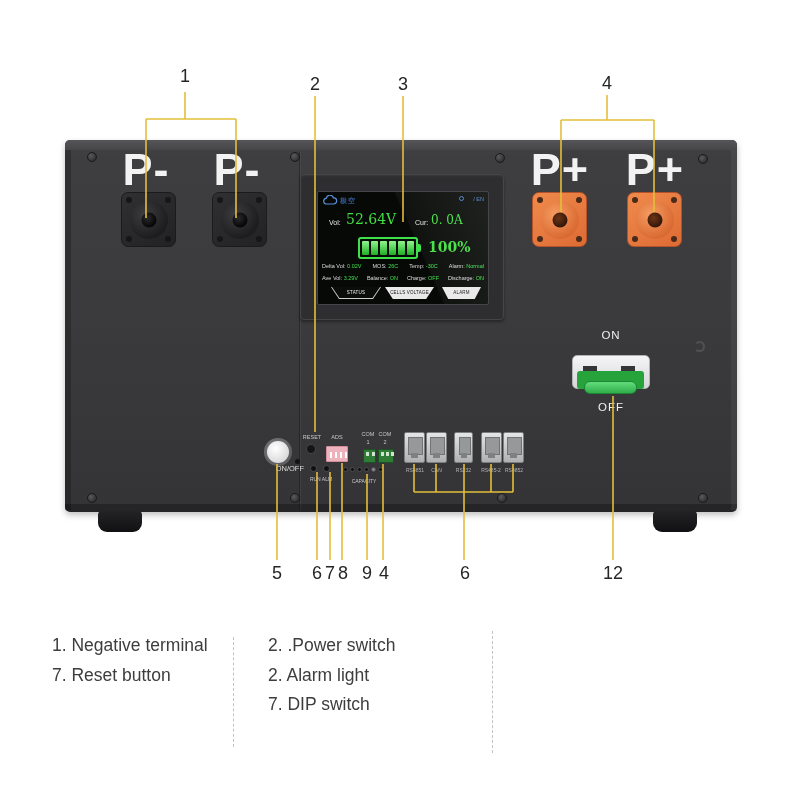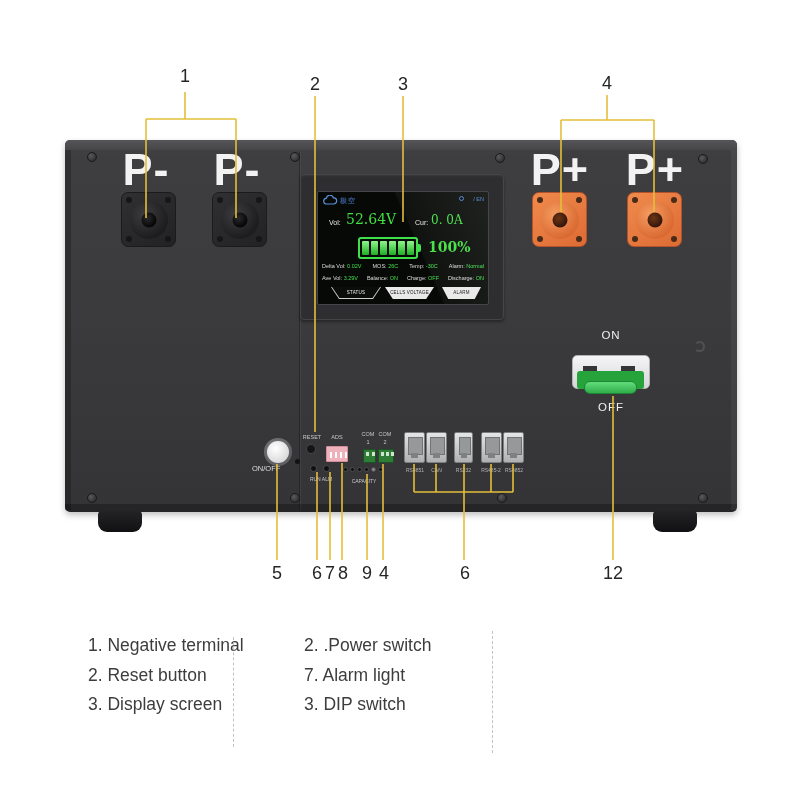--- a/index.html
+++ b/index.html
@@ -74,21 +74,21 @@
        font-size:4.5px;text-align:center;line-height:12px;letter-spacing:0.2px;}
   .tab.active{background:#cfcfcf;color:#ededed;}
   .tab.active .tab-inner{position:absolute;left:1px;right:1px;top:0;bottom:1px;background:#0b0d0b;
        clip-path:polygon(0 0,100% 0,84.5% 100%,15.5% 100%);line-height:11px;}
 
   
   .pwr-ring{position:absolute;left:264px;top:438px;width:28px;height:28px;border-radius:50%;
             background:radial-gradient(circle at 40% 35%,#7a7a7c,#55555a);}
   .pwr-btn{position:absolute;left:267px;top:441px;width:22px;height:22px;border-radius:50%;
            background:radial-gradient(circle at 40% 35%,#ffffff,#d8d8da 75%);}
-  .pwr-label{position:absolute;left:252px;top:464px;width:52px;text-align:left;font-size:7.5px;color:#dedede;}
+  .pwr-label{position:absolute;left:252px;top:464px;width:52px;text-align:right;font-size:7.5px;color:#dedede;}
   .tinylabel{position:absolute;font-size:5.5px;color:#c6c6c8;text-align:center;white-space:nowrap;}
   .reset-btn{position:absolute;left:306px;top:444px;width:10px;height:10px;border-radius:50%;
              background:#151517;border:1px solid #454547;box-sizing:border-box;}
   .dip{position:absolute;left:326px;top:446px;width:22px;height:16px;background:#eeb2bd;
        border:1px solid #d28e9c;border-radius:1px;box-sizing:border-box;}
   .dip i{position:absolute;top:5px;width:2.5px;height:6px;background:#fdfdfd;}
   .comblock{position:absolute;top:449px;height:14px;background:#2e7c36;border:1px solid #1c5122;border-radius:1px;box-sizing:border-box;}
   .comblock i{position:absolute;top:2px;width:3px;height:4px;background:#cfe4cf;}
   .led{position:absolute;border-radius:50%;background:#101012;border:1.5px solid #4c4c4e;box-sizing:border-box;}
   .rj45{position:absolute;top:432px;width:21px;height:31px;border-radius:2px;
@@ -107,21 +107,21 @@
   .brk-notch{position:absolute;top:366px;width:14px;height:8px;background:#353537;}
   .brk-base{position:absolute;left:577px;top:371px;width:67px;height:18px;background:#27a33c;border-radius:3px;}
   .brk-handle{position:absolute;left:584px;top:381px;width:53px;height:13px;border-radius:6px;
               background:linear-gradient(180deg,#63dd7c,#2fae4a);border:1px solid #1d8534;box-sizing:border-box;}
 
   
   svg.lines{position:absolute;left:0;top:0;z-index:5;pointer-events:none;}
   .conum{position:absolute;z-index:6;transform:translateX(-50%);font-size:18px;color:#262626;font-weight:500;}
 
   
-  .leg-col{position:absolute;color:#3d3d3d;font-size:17.5px;margin-left:36px;}
+  .leg-col{position:absolute;color:#3d3d3d;font-size:17.5px;}
   .leg-col div{height:29.6px;line-height:29.6px;white-space:pre;}
   .leg-div{position:absolute;width:0;border-left:1px dashed #c3c3c3;}
 </style>
 </head>
 <body>
 
 <div class="scene">
 
   <div class="device"></div>
   <div class="edgeL"></div>
@@ -318,24 +318,23 @@
   <span class="conum" style="left:317px;top:563px">6</span>
   <span class="conum" style="left:330px;top:563px">7</span>
   <span class="conum" style="left:343px;top:563px">8</span>
   <span class="conum" style="left:367px;top:563px">9</span>
   <span class="conum" style="left:384px;top:563px">4</span>
   <span class="conum" style="left:465px;top:563px">6</span>
   <span class="conum" style="left:613px;top:563px">12</span>
 
   <div class="leg-col" style="left:52px;top:631px">
     <div>1. Negative terminal</div>
-    <div>2. Reset button</div>
-    <div>3. Display screen</div>
+    <div>7. Reset button</div>
   </div>
   <div class="leg-div" style="left:233px;top:637px;height:110px"></div>
   <div class="leg-col" style="left:268px;top:631px">
     <div>2. .Power switch</div>
-    <div>7. Alarm light</div>
-    <div>3. DIP switch</div>
+    <div>2. Alarm light</div>
+    <div>7. DIP switch</div>
   </div>
   <div class="leg-div" style="left:492px;top:631px;height:122px"></div>
 
 </div>
 
 </body></html>

